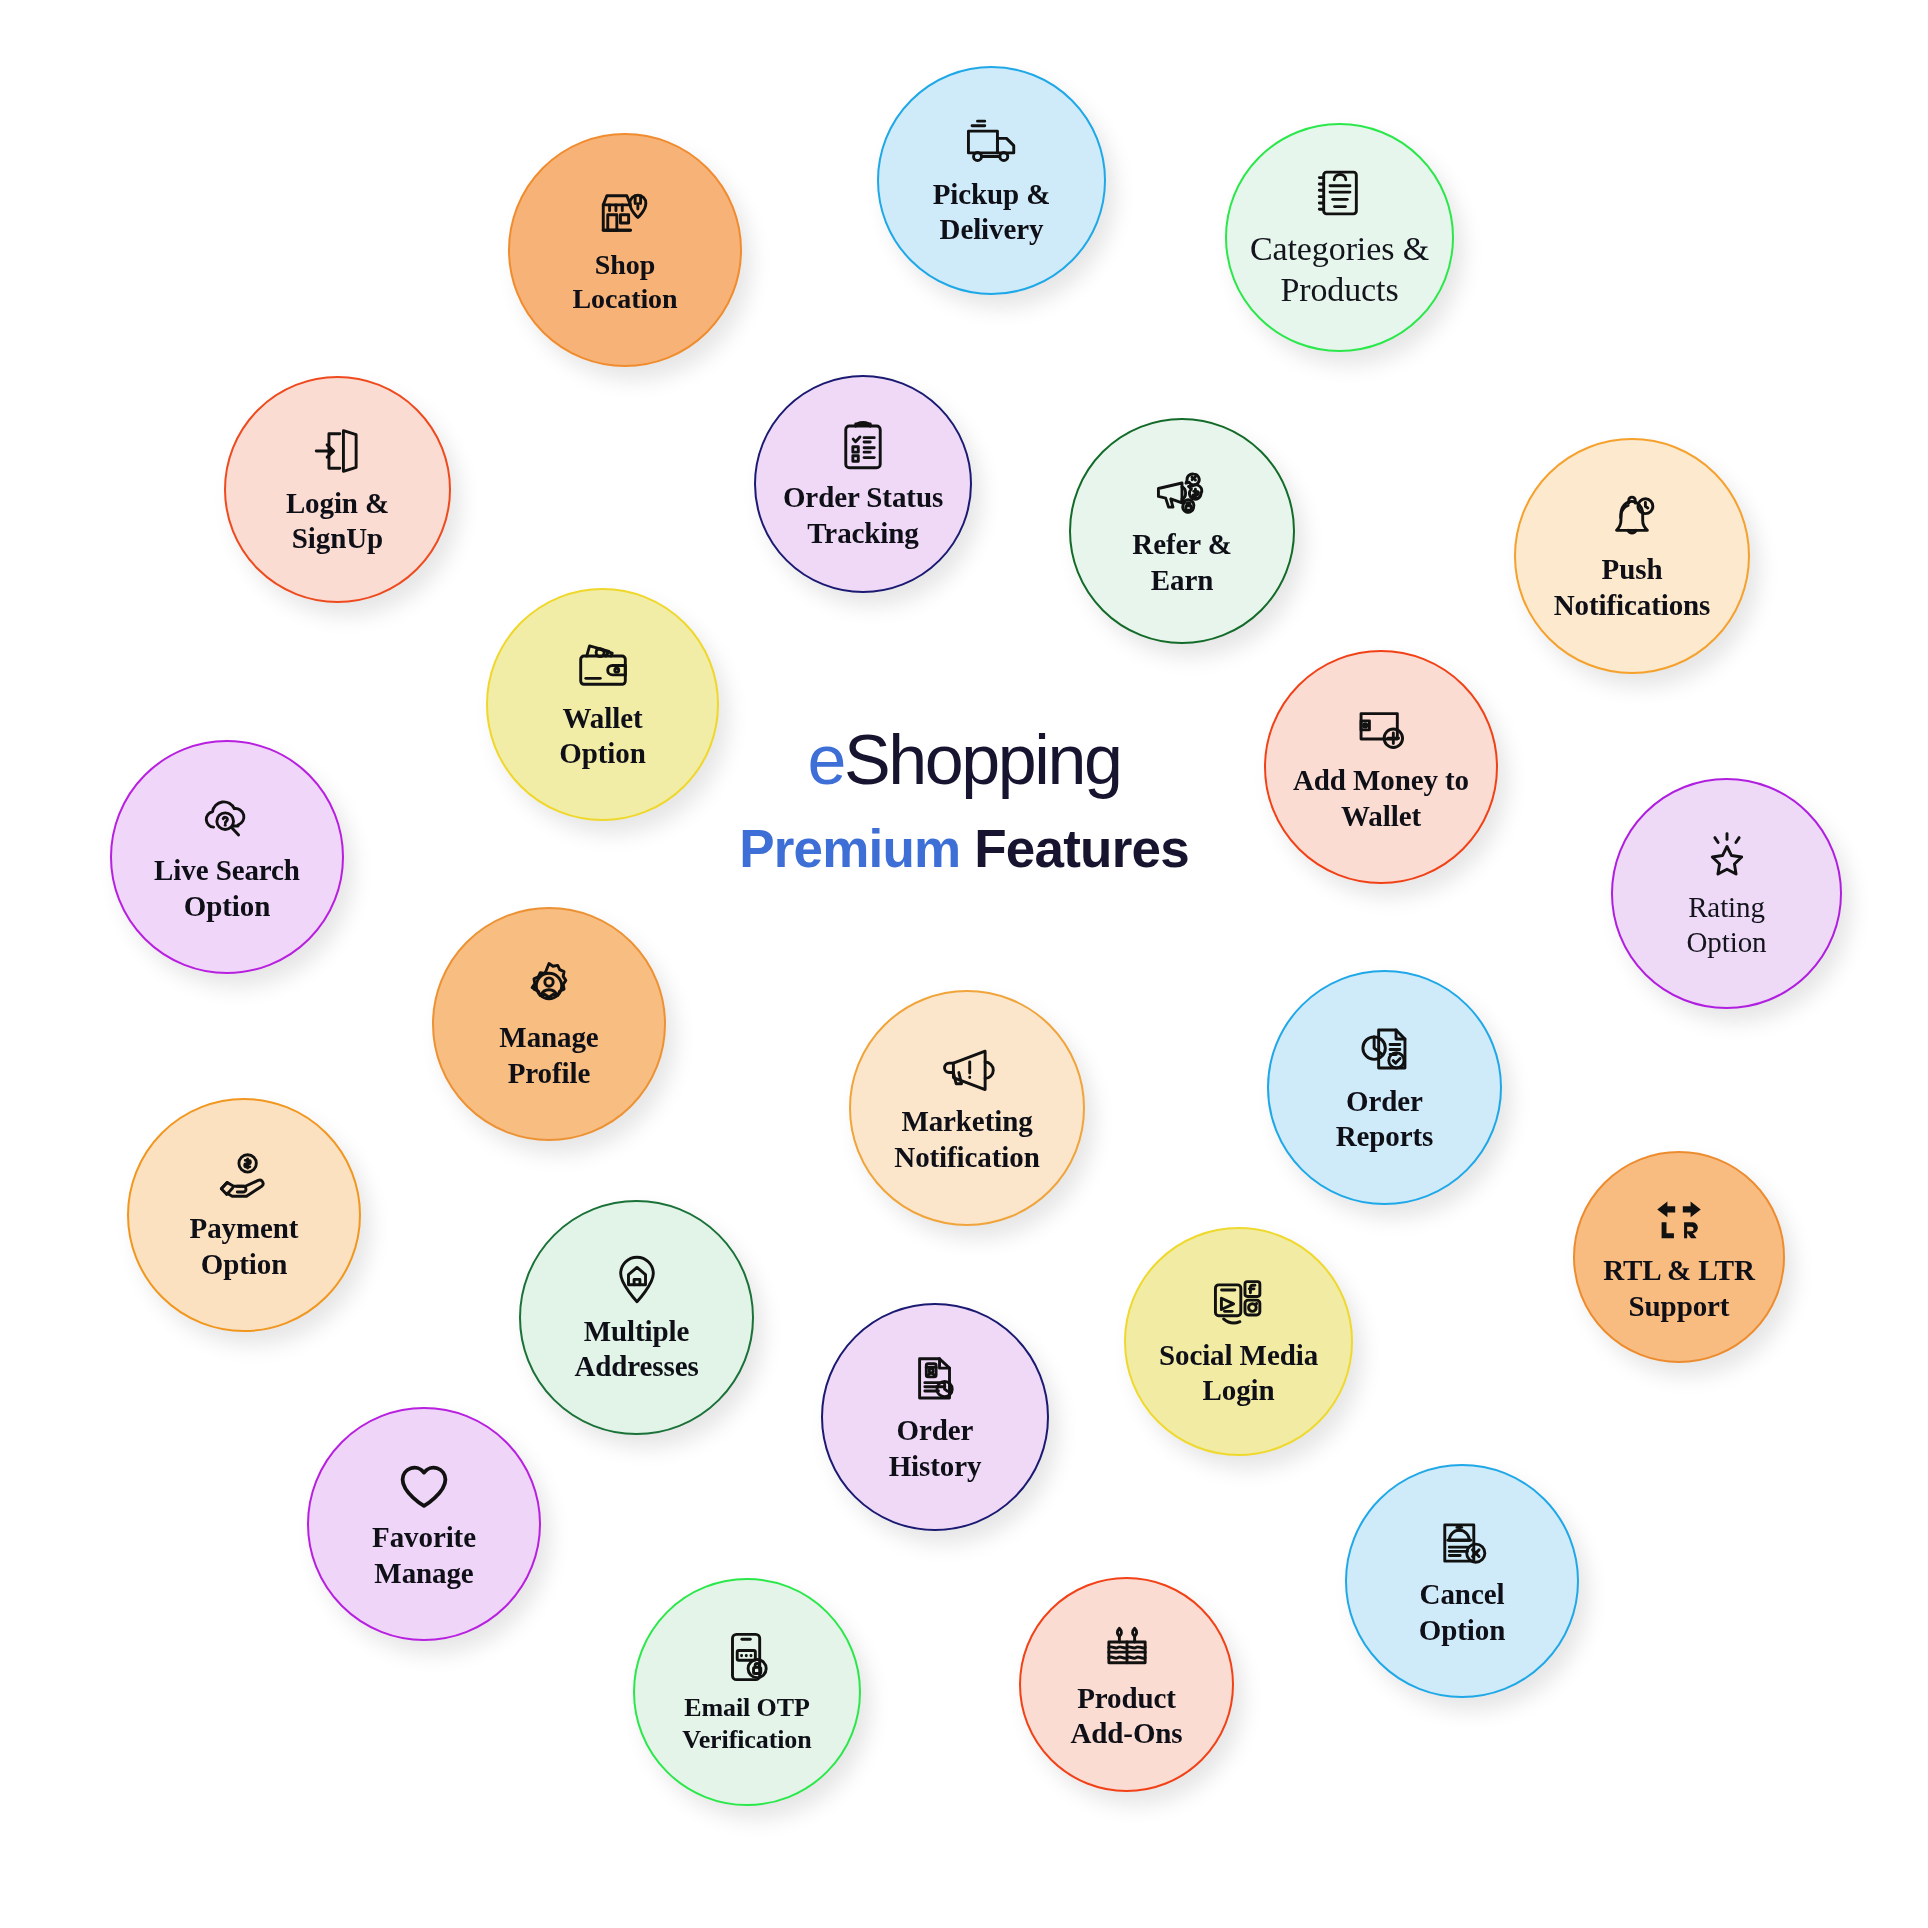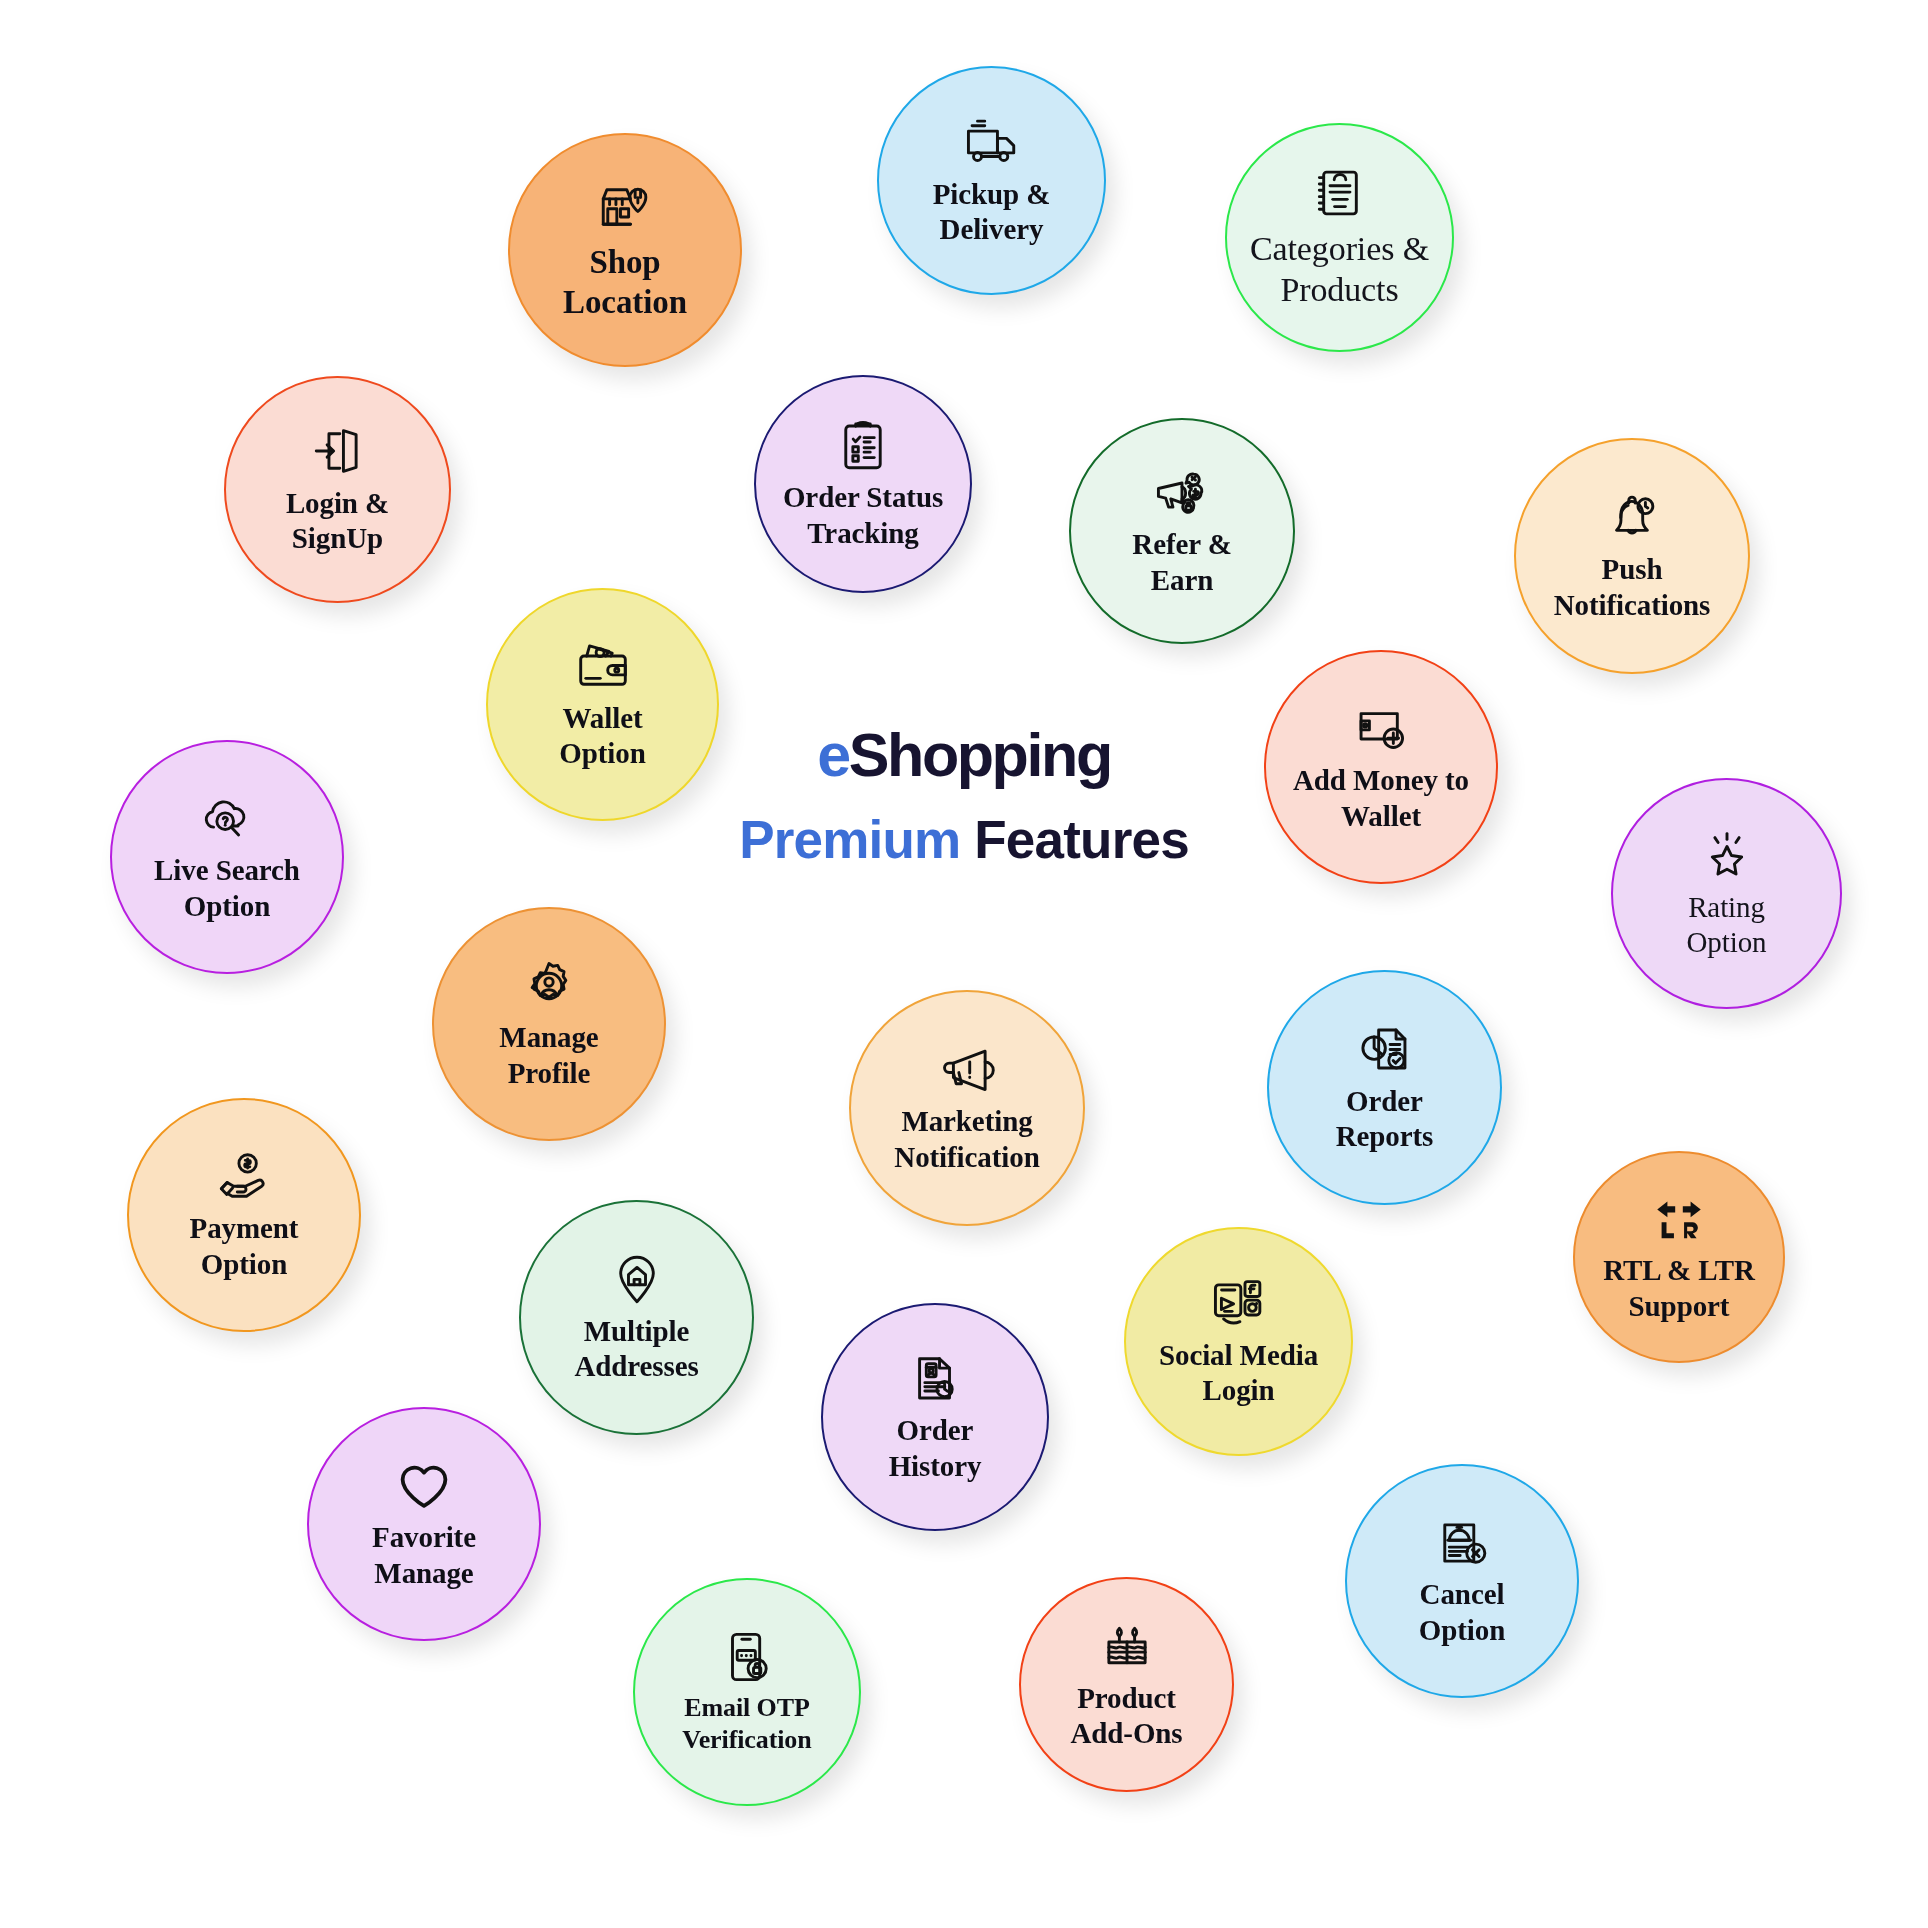--- a/index.html
+++ b/index.html
@@ -44,22 +44,22 @@
 
   
   #title-block {
     position:absolute;
     left:670px; top:725px;
     width:588px;
     text-align:center;
     z-index:5;
   }
   #brand-title {
-    font-size:61px;
-    font-weight:bold;
+    font-size:70px;
+    font-weight:normal;
     letter-spacing:-2.4px;
     color:#171430;
     line-height:1.0;
     white-space:nowrap;
   }
   #brand-title .accent { color:#3d6fd6; }
   #brand-subtitle {
     margin-top:26px;
     font-size:53px;
     font-weight:bold;
@@ -84,21 +84,21 @@
      <path d="M4 11.5v14h15"></path>
               <path d="M4 25.5h15"></path>
      <path d="M7.5 11.5v3.2M11 11.5v3.2M14.5 11.5v3.2"></path>
      <rect x="6.5" y="17" width="5" height="8.5"></rect>
      <rect x="13.5" y="17" width="4.5" height="4.5"></rect>
      <path d="M27.5 10.6c0 4-4.4 7.9-4.4 7.9s-4.4-3.9-4.4-7.9a4.4 4.4 0 1 1 8.8 0Z"></path>
      <path d="M21.6 6.6v4.2M24.6 6.6v4.2M23.1 10.8v3"></path>
             </g>
           </svg>
         </div>
-        <div class="lbl" style="font-size: 33px;">Shop
+        <div class="lbl" style="font-size: 28px;">Shop
 Location</div>
       </div>
       <div class="bubble" style="left: 877px; top: 66px; width: 229px; height: 229px; background: rgb(207, 234, 248); border: 2.8px solid rgb(31, 168, 232);">
         <div class="ico" style="width: 58px; height: 58px;">
           <svg viewBox="0 0 32 32" width="100%" height="100%">
             <g fill="none" stroke="#111" stroke-width="1.6" stroke-linecap="round" stroke-linejoin="round">
      <path d="M3 10h16v12H3z"></path>
      <path d="M19 14h5l4 4v4h-9z"></path>
      <circle cx="8" cy="24" r="2.2"></circle>
               <circle cx="22.5" cy="24" r="2.2"></circle>

